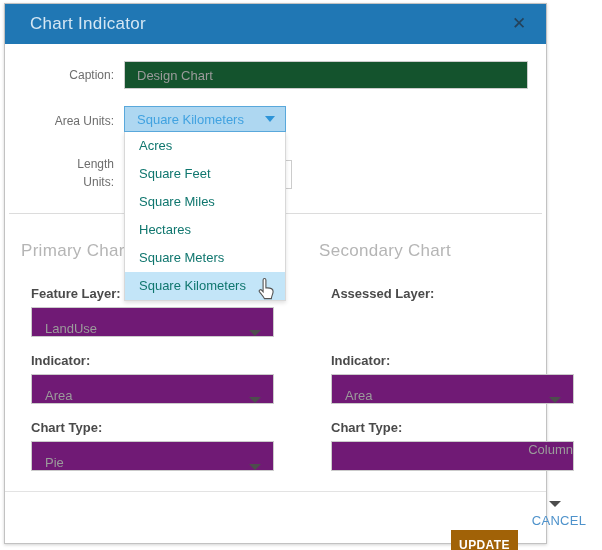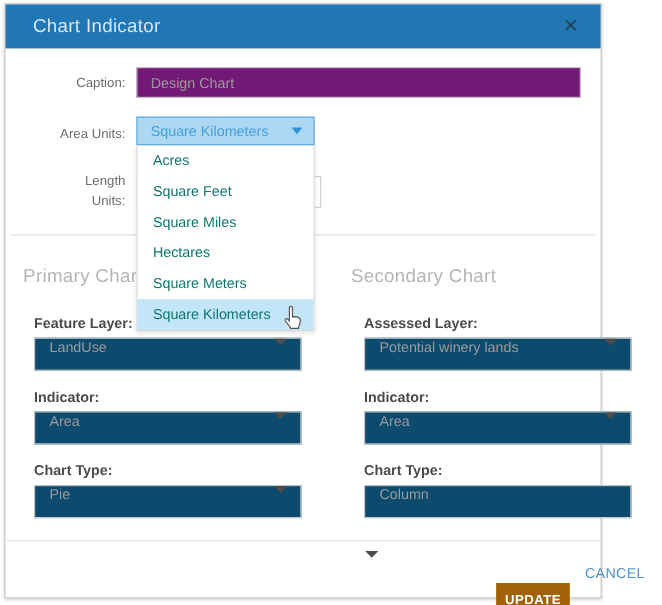--- a/index.html
+++ b/index.html
@@ -21,21 +21,21 @@
     position:absolute; right:16px; top:9px; width:22px; height:22px;
     color:#24425b; font-size:17px; line-height:22px; text-align:center; cursor:pointer;
   }
 
   
   .rlabel { position:absolute; left:0; width:109px; text-align:right; font-size:12px; color:#6d6d6d; }
 
   
   .caption-input {
     position:absolute; left:119px; top:57px; width:404px; height:28px;
-    border:1px solid #cccccc; background:#701a75; color:#9b9b9b; font-size:13px;
+    border:1px solid #cccccc; background:#14532d; color:#9b9b9b; font-size:13px;
     padding:0 12px; font-family:"Liberation Sans", sans-serif; outline:none;
   }
 
   
   .au-control {
     position:absolute; left:119px; top:102px; width:162px; height:26px;
     background:#aed7f1; border:1px solid #59a8db; cursor:pointer; z-index:12;
     display:flex; align-items:center;
   }
   .au-control .txt { font-size:13px; color:#41a2e0; padding-left:12px; flex:1; }
@@ -60,22 +60,22 @@
     background:#fff; border:1px solid #cccccc; z-index:1;
   }
 
   .divider { position:absolute; left:4px; right:4px; height:1px; background:#dcdcdc; }
 
   .section-h { position:absolute; font-size:17px; color:#b5b5b5; letter-spacing:.3px; }
 
   .blabel { position:absolute; font-size:13px; font-weight:bold; color:#4a4a4a; }
 
   .select {
-    position:absolute; width:243px; height:30px; background:#0c4a6e;
-    border:1px solid #cbcbcb; display:flex; align-items:flex-start; cursor:pointer;gap:44px;
+    position:absolute; width:243px; height:30px; background:#701a75;
+    border:1px solid #cbcbcb; display:flex; align-items:flex-end; cursor:pointer;gap:44px;
   }
   .select .txt { font-size:13px; color:#9b9b9b; padding-left:13px; flex:1; }
   .arrow-dn-dark {
     width:0; height:0; border-left:6px solid transparent; border-right:6px solid transparent;
     border-top:6px solid #4d4d4d; margin-right:12px;
   }
 
   
   .ftr-divider { position:absolute; left:0; right:0; top:487px; height:1px; background:#e3e3e3; }
   .btn-update {
@@ -142,24 +142,20 @@
     <span class="arrow-dn-dark"></span>
   </div>
 
   <span class="blabel" style="left:26px; top:416px;">Chart Type:</span>
   <div class="select" style="left:26px; top:437px;">
     <span class="txt">Pie</span>
     <span class="arrow-dn-dark"></span>
   </div>
 
   <span class="blabel" style="left:326px; top:282px;">Assessed Layer:</span>
-  <div class="select" style="left:326px; top:303px;">
-    <span class="txt">Potential winery lands</span>
-    <span class="arrow-dn-dark"></span>
-  </div>
 
   <span class="blabel" style="left:326px; top:349px;">Indicator:</span>
   <div class="select" style="left:326px; top:370px;">
     <span class="txt">Area</span>
     <span class="arrow-dn-dark"></span>
   </div>
 
   <span class="blabel" style="left:326px; top:416px;">Chart Type:</span>
   <div class="select" style="left:326px; top:437px;flex-direction:column;">
     <span class="txt">Column</span>

